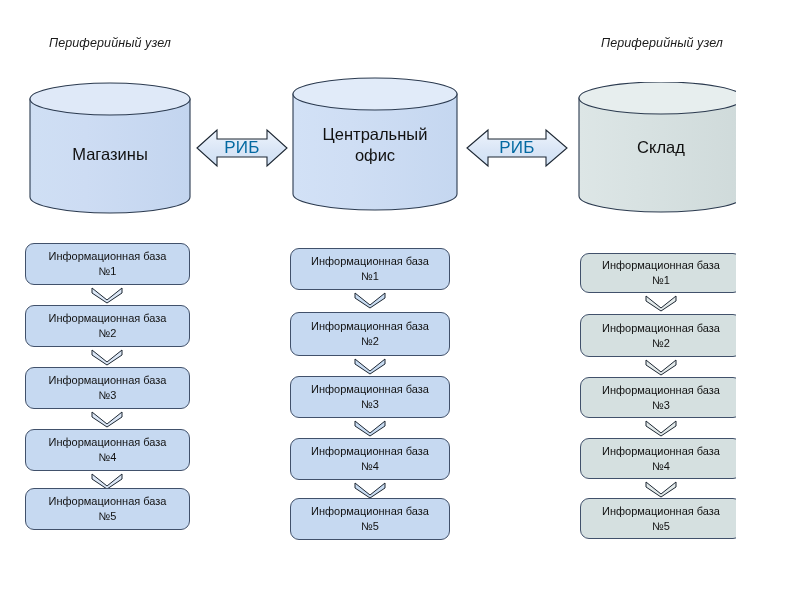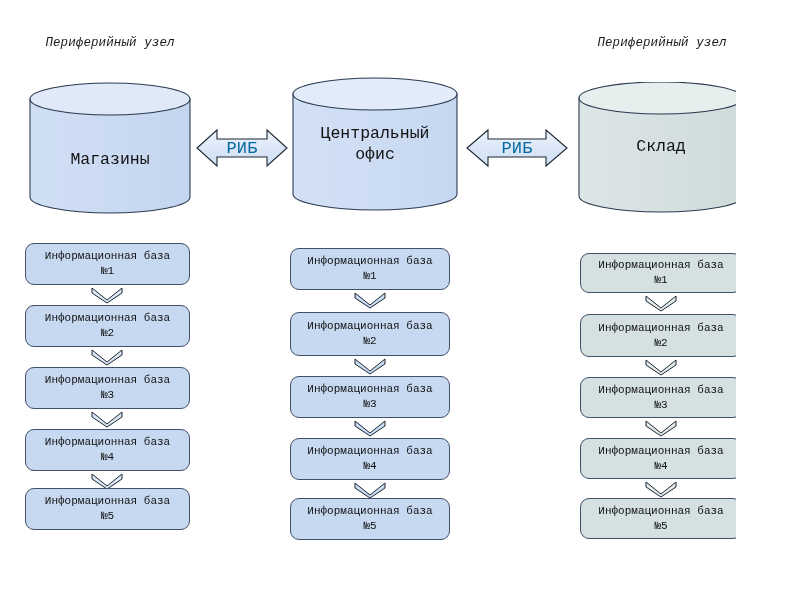--- a/index.html
+++ b/index.html
@@ -5,21 +5,21 @@
   html, body {
     margin: 0;
     padding: 0;
     background: #ffffff;
   }
   #canvas {
     position: relative;
     width: 736px;
     height: 600px;
     background: #ffffff;
-    font-family: Liberation Mono, monospace;
+    font-family: Liberation Sans, sans-serif;
     overflow: hidden;
   }
 
   
   .node-title {
     position: absolute;
     font-style: italic;
     font-size: 12.5px;
     color: #1a1a1a;
     white-space: nowrap;
@@ -101,21 +101,21 @@
       <defs>
         <linearGradient id="cylBody1" x1="0" y1="0" x2="1" y2="0">
           <stop offset="0%" stop-color="#cfdff4"></stop>
           <stop offset="35%" stop-color="#cddcf3"></stop>
           <stop offset="100%" stop-color="#c3d5ef"></stop>
         </linearGradient>
       </defs>
       <path d="M1,17 L1,115 A80,16 0 0 0 161,115 L161,17 Z" fill="url(#cylBody1)" stroke="#2b3a4f" stroke-width="1.1"></path>
       <ellipse cx="81" cy="17" rx="80" ry="16" fill="#dfe9f8" stroke="#2b3a4f" stroke-width="1.1"></ellipse>
     </svg>
-    <div class="cyl-label" style="top:68px;">Магазины</div>
+    <div class="cyl-label" style="top:62px;">Магазины</div>
   </div>
 
   <div class="cylinder" style="left:578px; top:82px; width:166px; height:131px;">
     <svg class="cyl-svg" width="166" height="131" viewBox="0 0 166 131">
       <defs>
         <linearGradient id="cylBody3" x1="0" y1="0" x2="1" y2="0">
           <stop offset="0%" stop-color="#dde6e6"></stop>
           <stop offset="35%" stop-color="#d8e2e2"></stop>
           <stop offset="100%" stop-color="#cfdada"></stop>
         </linearGradient>

